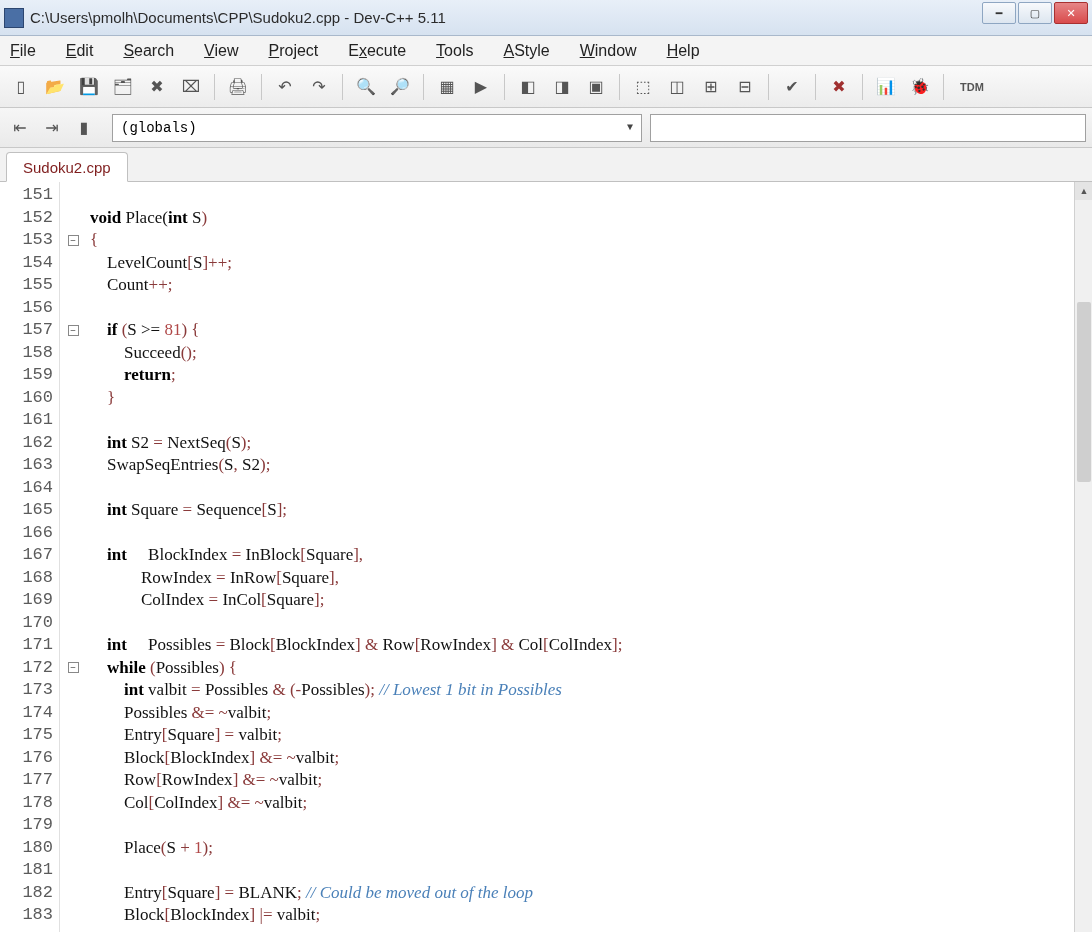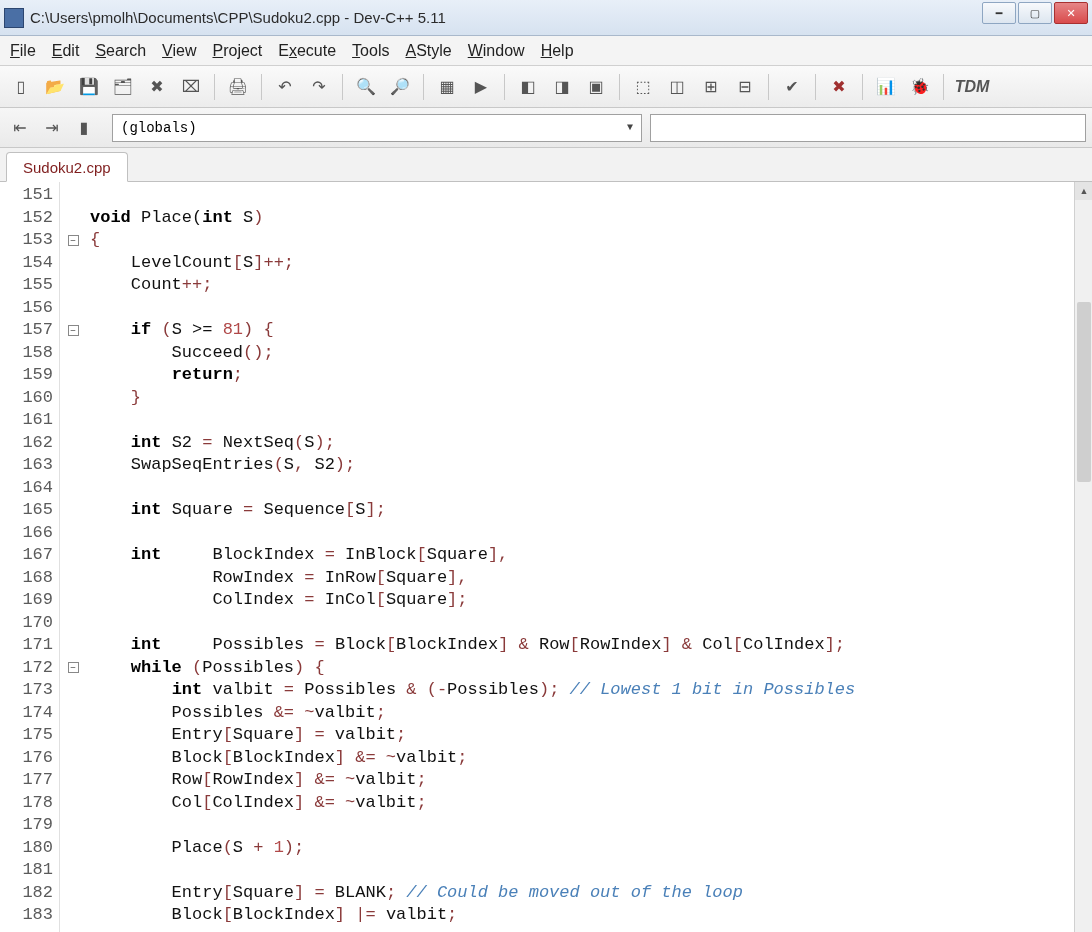--- a/index.html
+++ b/index.html
@@ -49,21 +49,21 @@
   cursor: pointer;
 }
 .winbtn.close { background: linear-gradient(#e68687,#d94b4c); color: #fff; border-color: #a83030; }
 .menubar {
   height: 30px;
   background: #f4f4f4;
   border-bottom: 1px solid #d0d0d0;
   display: flex;
   align-items: center;
   padding-left: 10px;
-  gap: 16px;
+  gap: 30px;
   font-size: 16px;
   color: #222;
 }
 .menubar span { cursor: pointer; }
 .menubar span u { text-decoration: underline; }
 .toolbar {
   height: 42px;
   background: linear-gradient(#fafafa,#ececec);
   border-bottom: 1px solid #c8c8c8;
   display: flex;
@@ -75,21 +75,21 @@
   width: 30px; height: 30px;
   border: 1px solid transparent;
   border-radius: 3px;
   display: flex; align-items: center; justify-content: center;
   cursor: pointer;
   color: #555;
   font-size: 16px;
 }
 .tsep { width: 1px; height: 26px; background: #c8c8c8; margin: 0 4px; }
 .tbtn.red { color: #a03030; }
-.tbtn.wide { width: 40px; font-size: 16px; font-weight: bold; font-style: italic; }
+.tbtn.wide { width: 40px; font-size: 11px; font-weight: bold; }
 .navbar {
   height: 40px;
   background: linear-gradient(#f6f6f6,#eaeaea);
   border-bottom: 1px solid #c8c8c8;
   display: flex;
   align-items: center;
   padding: 0 6px;
   gap: 4px;
 }
 .navbar .tbtn { width: 28px; height: 28px; }
@@ -173,21 +173,21 @@
   border: 1px solid #888;
   background: #fff;
   display: inline-flex;
   align-items: center; justify-content: center;
   font-size: 9px; line-height: 1;
   color: #555;
   cursor: pointer;
 }
 .codearea {
   flex: 1;
-  font-family: Liberation Mono, monospace;
+  font-family: Liberation Serif, serif;
   font-size: 17px;
   line-height: 22.5px;
   padding-top: 2px;
   padding-left: 4px;
   white-space: pre;
   overflow: hidden;
   color: #111;
 }
 .kw { color: #000; font-weight: bold; }
 .num { color: #b04848; }

